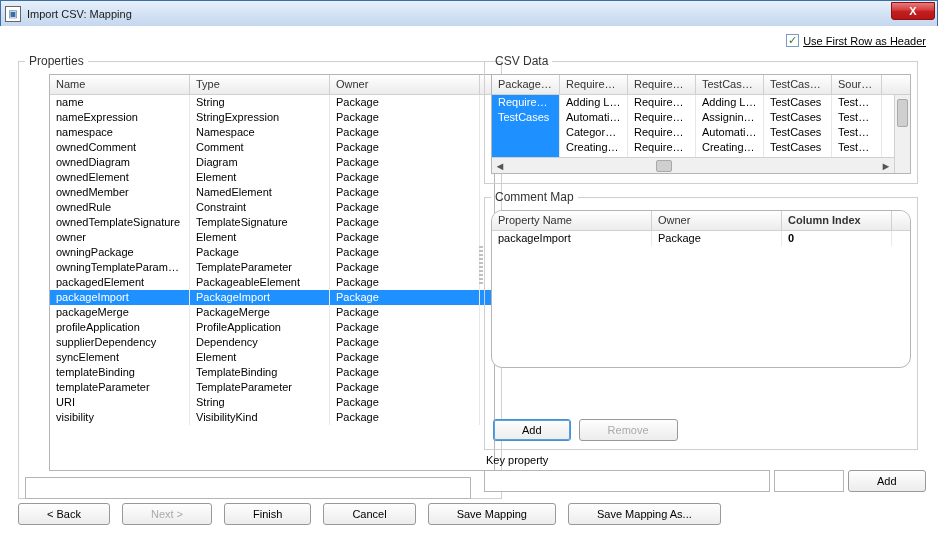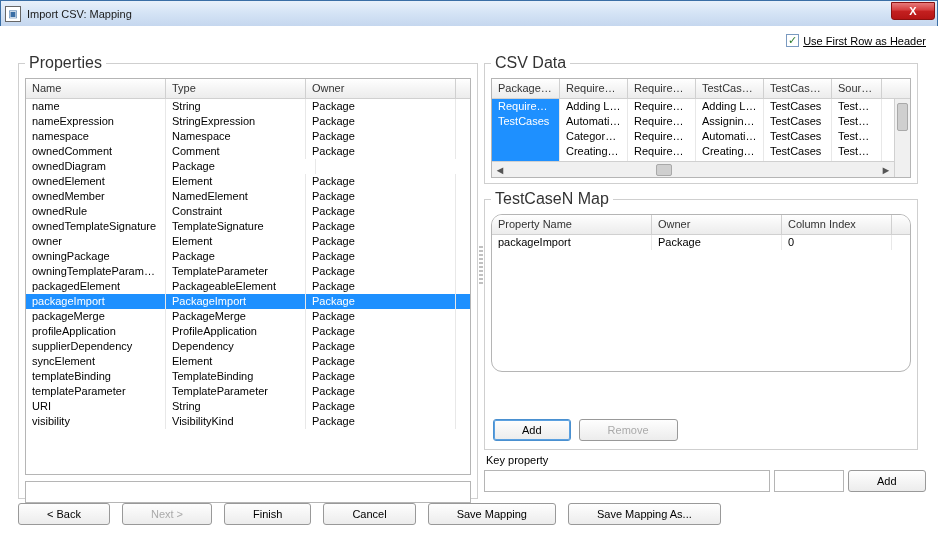--- a/index.html
+++ b/index.html
@@ -75,21 +75,21 @@
   .underline-link { text-decoration: underline; }
 
   fieldset.group {
     border: 1px solid #cfcfcf;
     margin: 0;
     padding: 6px 6px 6px 6px;
     position: absolute;
   }
   fieldset.group > legend {
     padding: 0 4px;
-    font-size: 16px;
+    font-size: 12px;
     color: #333;
   }
   .grp-properties {
     left: 18px; top: 28px;
     width: 460px; height: 445px;
   }
   .grp-csvdata {
     left: 484px; top: 28px;
     width: 434px; height: 130px;
   }
@@ -115,21 +115,21 @@
   }
 
   
   .tbl-wrap {
     border: 1px solid #b5b5b5;
     background: #fff;
     overflow: hidden;
     position: relative;
   }
   .tbl-wrap.props {
-    width: 446px; height: 397px;
+    width: 446px; height: 397px; margin-left: 24px;
   }
   .tbl-wrap.csv {
     width: 420px; height: 100px;
   }
   .tbl-wrap.pmap {
     width: 420px; height: 158px; border-radius: 11px;
   }
   .thead {
     display: flex;
     background: linear-gradient(to bottom, #fff 0%, #f5f5f5 50%, #ececec 100%);
@@ -158,21 +158,21 @@
 
   .props .col0 { width: 140px; }
   .props .col1 { width: 140px; }
   .props .col2 { width: 150px; }
 
   .csv .colc { width: 68px; }
   .csv .colc.last { width: 50px; }
 
   .pmap .colm0 { width: 160px; }
   .pmap .colm1 { width: 130px; }
-  .pmap .colm2 { width: 110px; }
+  .pmap .colm2 { width: 110px; font-weight: bold; }
 
   
   .vscroll {
     position: absolute;
     right: 0; top: 20px; bottom: 0;
     width: 16px;
     background: #f0f0f0;
     border-left: 1px solid #d0d0d0;
   }
   .vscroll .thumb {
@@ -293,20 +293,21 @@
             <div class="td col1">Namespace</div>
             <div class="td col2">Package</div>
           </div>
           <div class="tr">
             <div class="td col0">ownedComment</div>
             <div class="td col1">Comment</div>
             <div class="td col2">Package</div>
           </div>
           <div class="tr">
             <div class="td col0">ownedDiagram</div>
+            <div class="td col1">Diagram</div>
             <div class="td col2">Package</div>
           </div>
           <div class="tr">
             <div class="td col0">ownedElement</div>
             <div class="td col1">Element</div>
             <div class="td col2">Package</div>
           </div>
           <div class="tr">
             <div class="td col0">ownedMember</div>
             <div class="td col1">NamedElement</div>
@@ -457,21 +458,21 @@
         <div class="arrow">◄</div>
         <div class="track">
             <div class="thumb"></div>
           </div>
         <div class="arrow">►</div>
       </div>
     </div>
   </fieldset>
 
   <fieldset class="group grp-propmap">
-    <legend>TestCaseN Map</legend>
+    <legend>Comment Map</legend>
     <div class="tbl-wrap pmap">
       <div class="thead">
         <div class="th colm0">Property Name</div>
         <div class="th colm1">Owner</div>
         <div class="th colm2">Column Index</div>
       </div>
       <div class="tbody" id="pmap-body" style="height:172px;">
           <div class="tr">
             <div class="td colm0">packageImport</div>
             <div class="td colm1">Package</div>

